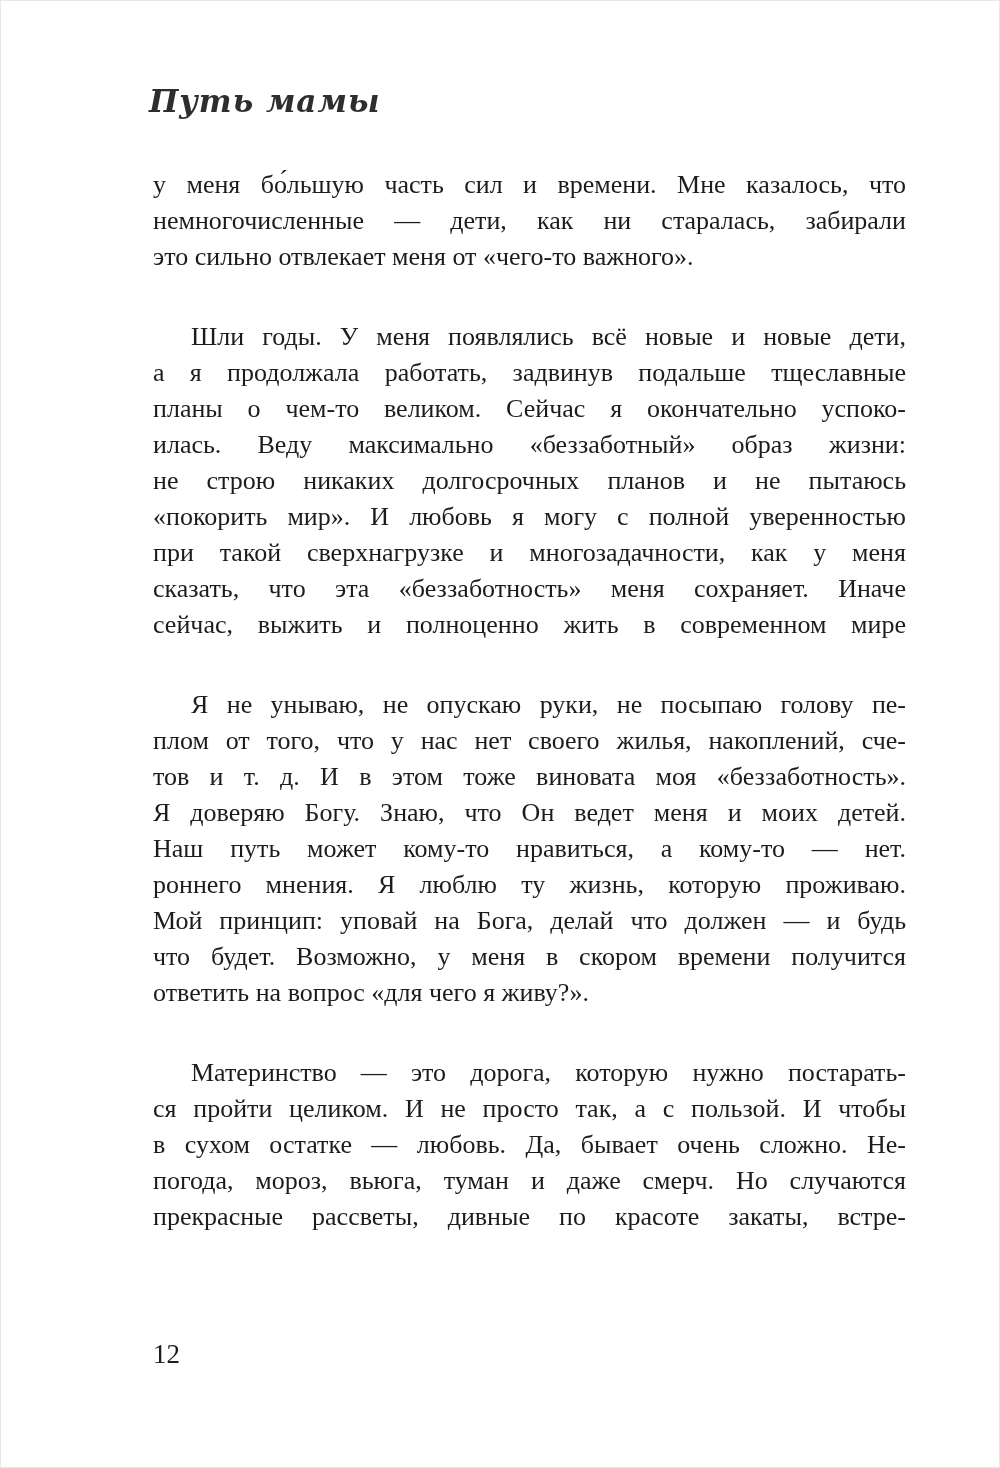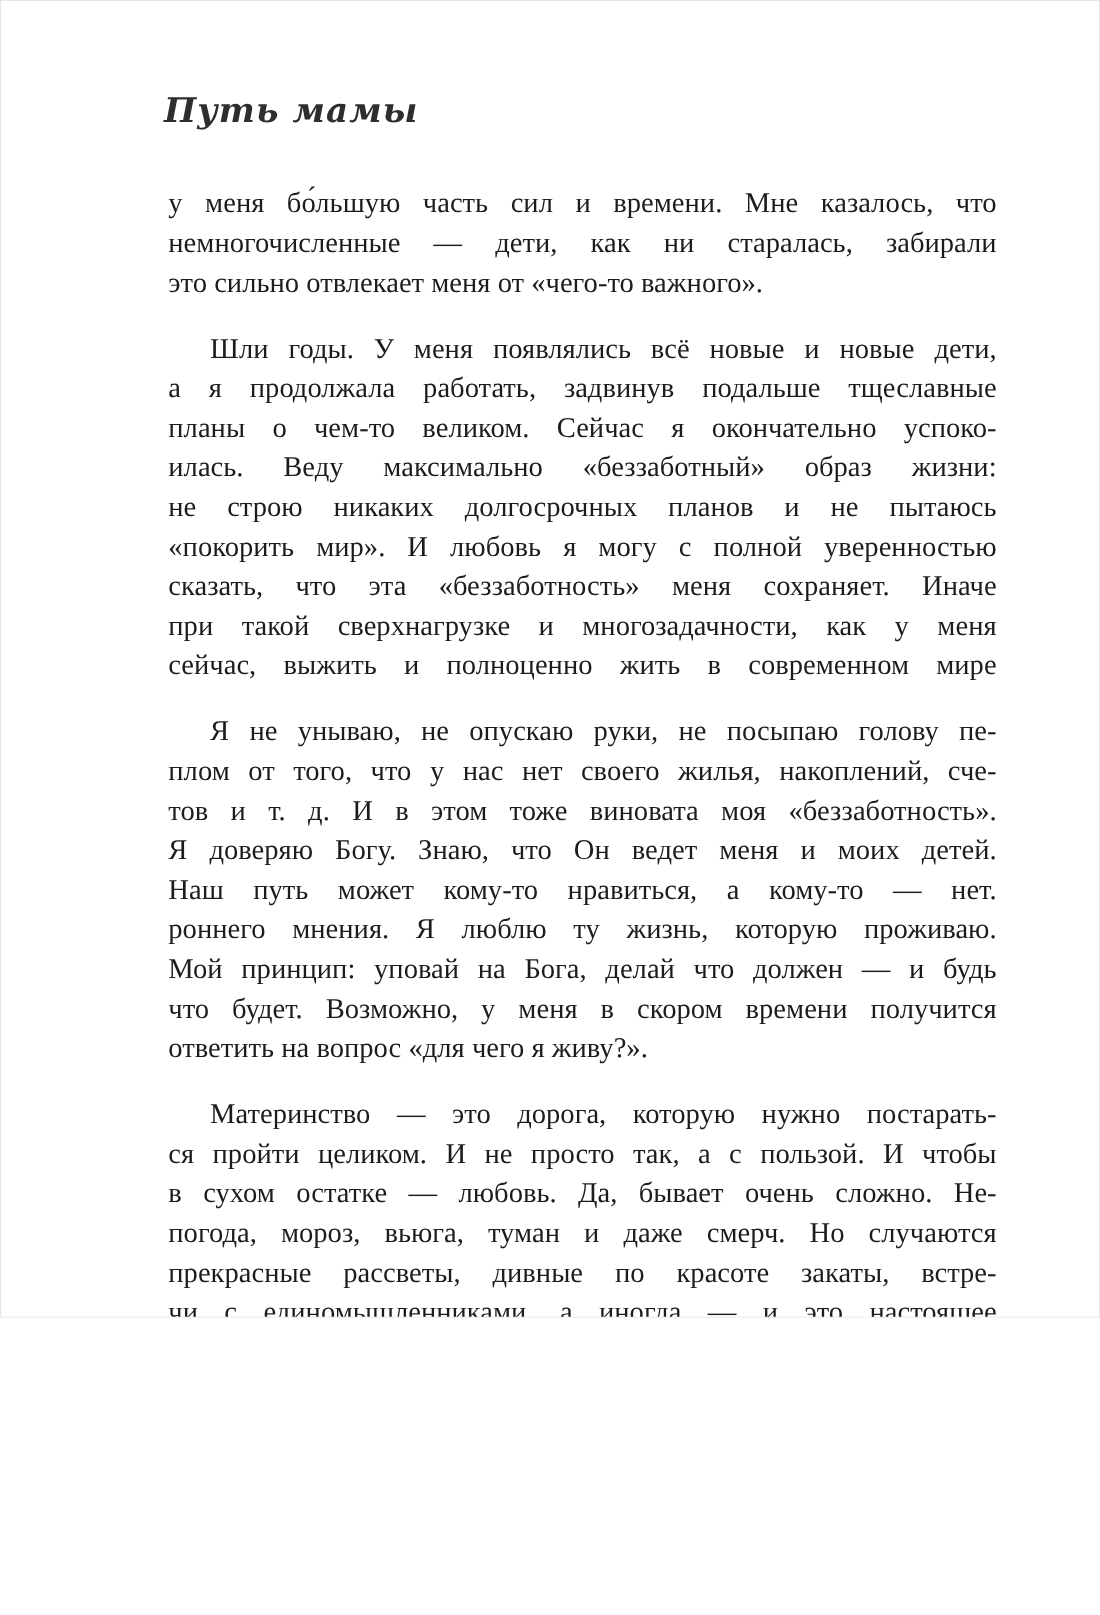--- a/index.html
+++ b/index.html
@@ -3,21 +3,21 @@
 <meta charset="utf-8">
 <style>
   html, body {
     margin: 0;
     padding: 0;
     background: #ffffff;
   }
   .page {
     position: relative;
     width: 1000px;
-    height: 1198px;
+    height: 1468px;
     background: #ffffff;
     box-sizing: border-box;
     border: 1px solid #e7e7e7;
     overflow: hidden;
     font-family: "Liberation Serif", "DejaVu Serif", serif;
     color: #1c1c1c;
   }
   .running-header {
     position: absolute;
     left: 148px;
@@ -31,21 +31,21 @@
   }
   .text-body {
     position: absolute;
     left: 152px;
     top: 166px;
     width: 753px;
     font-size: 26px;
     line-height: 36px;
   }
   .paragraph + .paragraph {
-    margin-top: 24px;
+    margin-top: 44px;
   }
   .line {
     text-align: justify;
     text-align-last: justify;
     white-space: normal;
   }
   .line.last {
     text-align-last: left;
   }
   .line.indent {
@@ -73,39 +73,38 @@
         <div class="line">немногочисленные — дети, как ни старалась, забирали</div>
         <div class="line last">это сильно отвлекает меня от «чего-то важного».</div>
       </div>
       <div class="paragraph">
         <div class="line indent">Шли годы. У меня появлялись всё новые и новые дети,</div>
         <div class="line">а я продолжала работать, задвинув подальше тщеславные</div>
         <div class="line">планы о чем-то великом. Сейчас я окончательно успоко-</div>
         <div class="line">илась. Веду максимально «беззаботный» образ жизни:</div>
         <div class="line">не строю никаких долгосрочных планов и не пытаюсь</div>
         <div class="line">«покорить мир». И любовь я могу с полной уверенностью</div>
+        <div class="line">при такой сверхнагрузке и многозадачности, как у меня</div>
         <div class="line">сказать, что эта «беззаботность» меня сохраняет. Иначе</div>
-        <div class="line">при такой сверхнагрузке и многозадачности, как у меня</div>
         <div class="line">сейчас, выжить и полноценно жить в современном мире</div>
       </div>
       <div class="paragraph">
         <div class="line indent">Я не унываю, не опускаю руки, не посыпаю голову пе-</div>
         <div class="line">плом от того, что у нас нет своего жилья, накоплений, сче-</div>
         <div class="line">тов и т. д. И в этом тоже виновата моя «беззаботность».</div>
         <div class="line">Я доверяю Богу. Знаю, что Он ведет меня и моих детей.</div>
         <div class="line">Наш путь может кому-то нравиться, а кому-то — нет.</div>
         <div class="line">роннего мнения. Я люблю ту жизнь, которую проживаю.</div>
         <div class="line">Мой принцип: уповай на Бога, делай что должен — и будь</div>
         <div class="line">что будет. Возможно, у меня в скором времени получится</div>
         <div class="line last">ответить на вопрос «для чего я живу?».</div>
       </div>
       <div class="paragraph">
         <div class="line indent">Материнство — это дорога, которую нужно постарать-</div>
         <div class="line">ся пройти целиком. И не просто так, а с пользой. И чтобы</div>
         <div class="line">в сухом остатке — любовь. Да, бывает очень сложно. Не-</div>
         <div class="line">погода, мороз, вьюга, туман и даже смерч. Но случаются</div>
         <div class="line">прекрасные рассветы, дивные по красоте закаты, встре-</div>
-        <div class="line">чи с единомышленниками, а иногда — и это настоящее</div>
       </div>
     </div>
 
   <div class="page-number">12</div>
 </div>
 
 </body></html>

